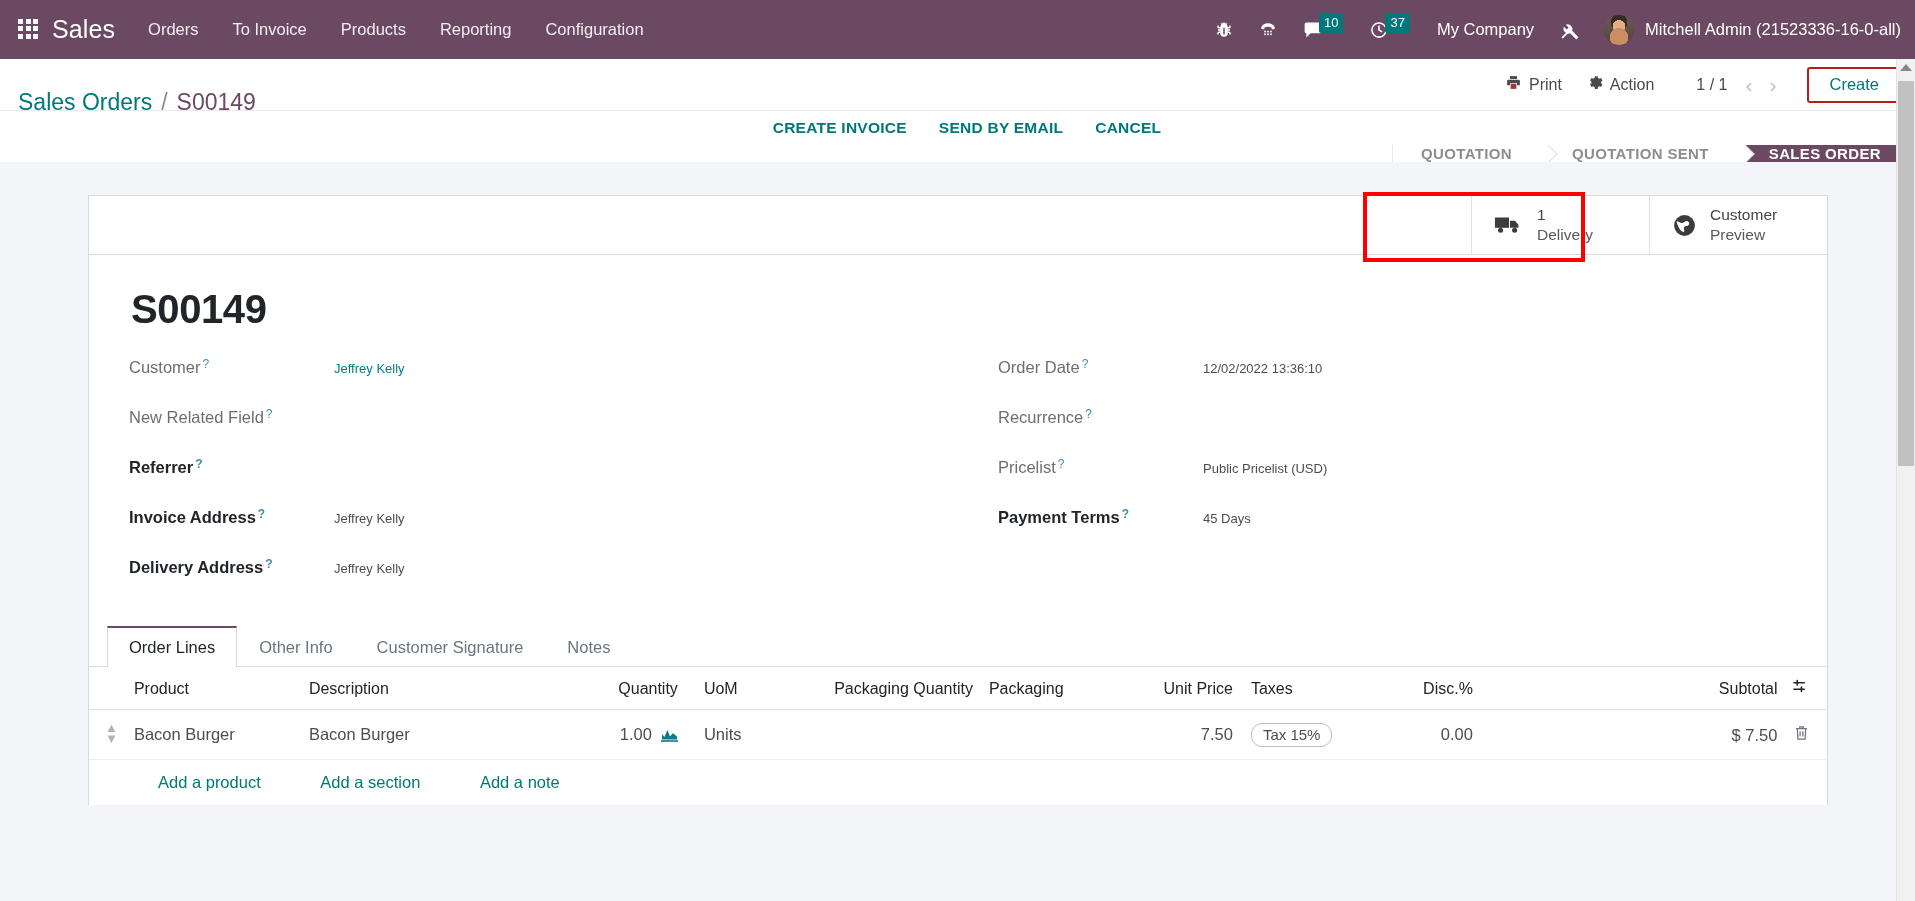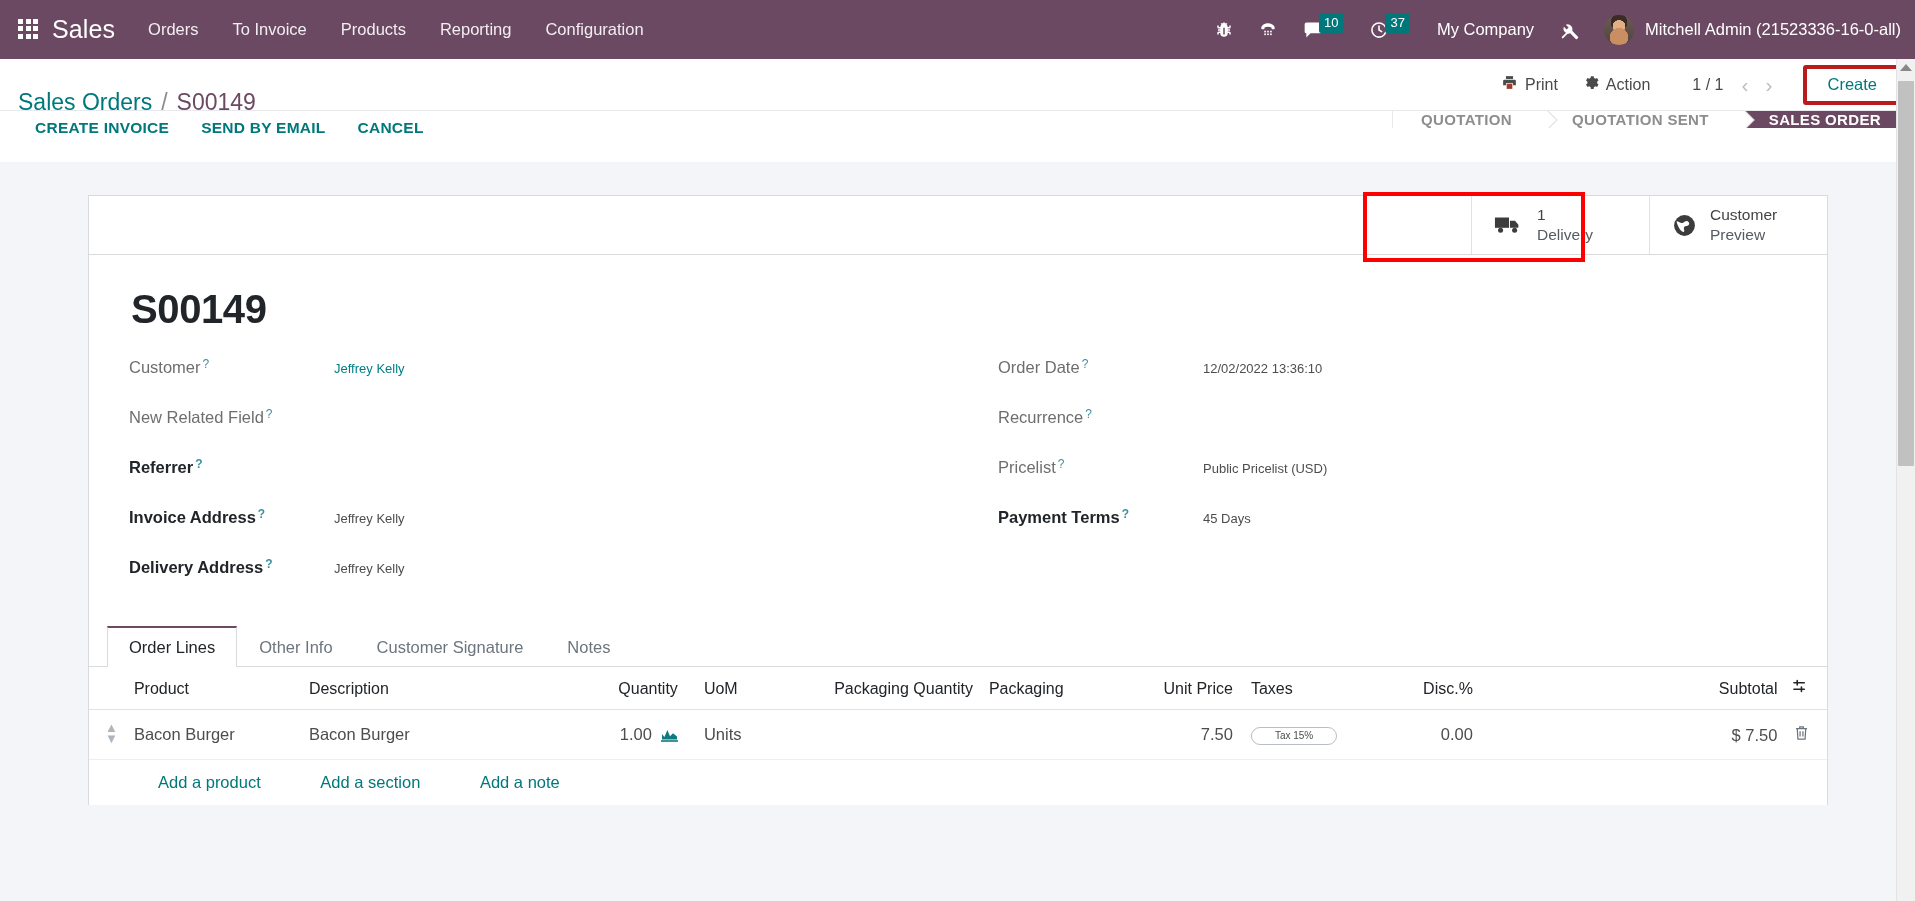--- a/index.html
+++ b/index.html
@@ -125,37 +125,38 @@
   }
   .pager-num { padding: 0 8px; }
   .pager-arrow {
     color: #bcbcbc;
     font-size: 21px;
     padding: 0 7px;
     cursor: pointer;
     line-height: 1;
   }
   .create-btn {
-    border: 4px solid #b91c1c;
+    border: 2px solid #b91c1c;
     color: #00787b;
     background: #fff;
     font-size: 16.5px;
     padding: 6.5px 20px;
     border-radius: 3px;
     cursor: pointer;
     margin-left: 18px;
     font-family: inherit;
   }
 
   .cp-bottom {
     height: 52px;
     border-top: 1px solid #e7e9ed;
     display: flex;
-    align-items: flex-start;
+    align-items: center;
     position: relative;
+    flex-direction: column;
   }
   .action-buttons {
     display: flex;
     align-items: center;
     padding-left: 19px;
     gap: 0;
   }
   .act-btn {
     font-size: 15.5px;
     font-weight: 600;
@@ -373,22 +374,22 @@
     color: #adb5bd;
     font-size: 13px;
     line-height: .85;
     cursor: grab;
     display: inline-block;
   }
   .tax-badge {
     display: inline-block;
     border: 1px solid #b9bec4;
     border-radius: 11px;
-    padding: 2px 23px 3px;
-    font-size: 10px;
+    padding: 2px 11px 3px;
+    font-size: 15px;
     color: #4d4d4d;
     white-space: nowrap;
   }
   .trash-icon { color: #6c757d; cursor: pointer; margin-left: 12px; font-size: 16px; }
   .qty-widget { display: inline-flex; align-items: center; gap: 9px; justify-content: flex-end; }
   .spark {
     width: 17px; height: 15px;
     display: inline-block;
     cursor: pointer;
   }

